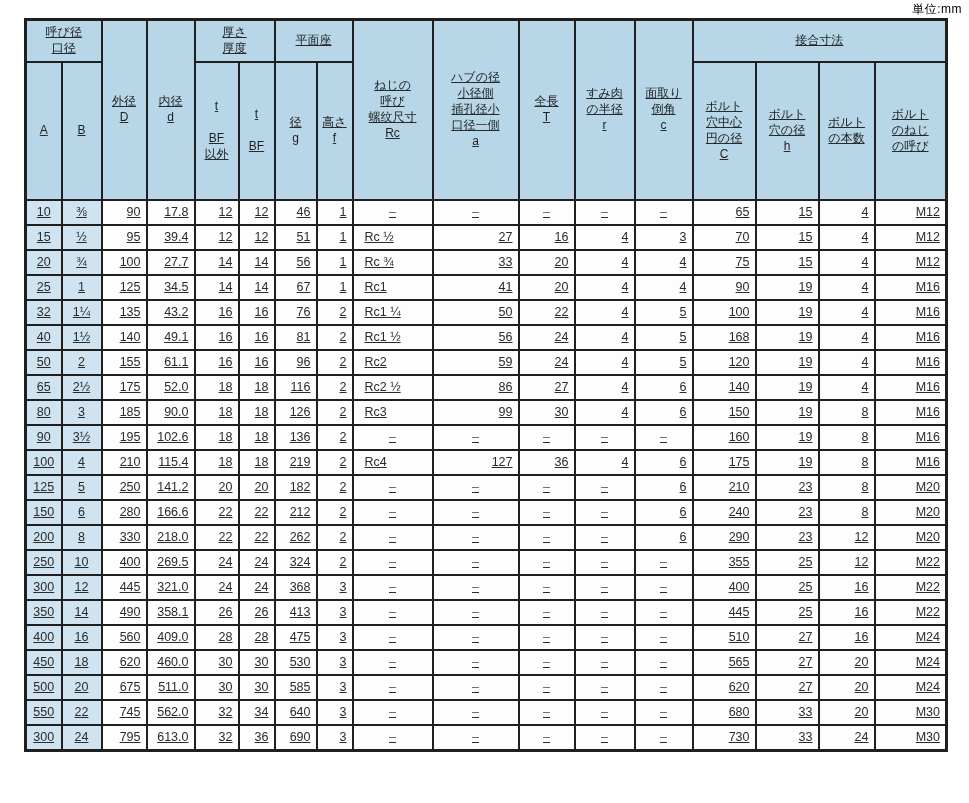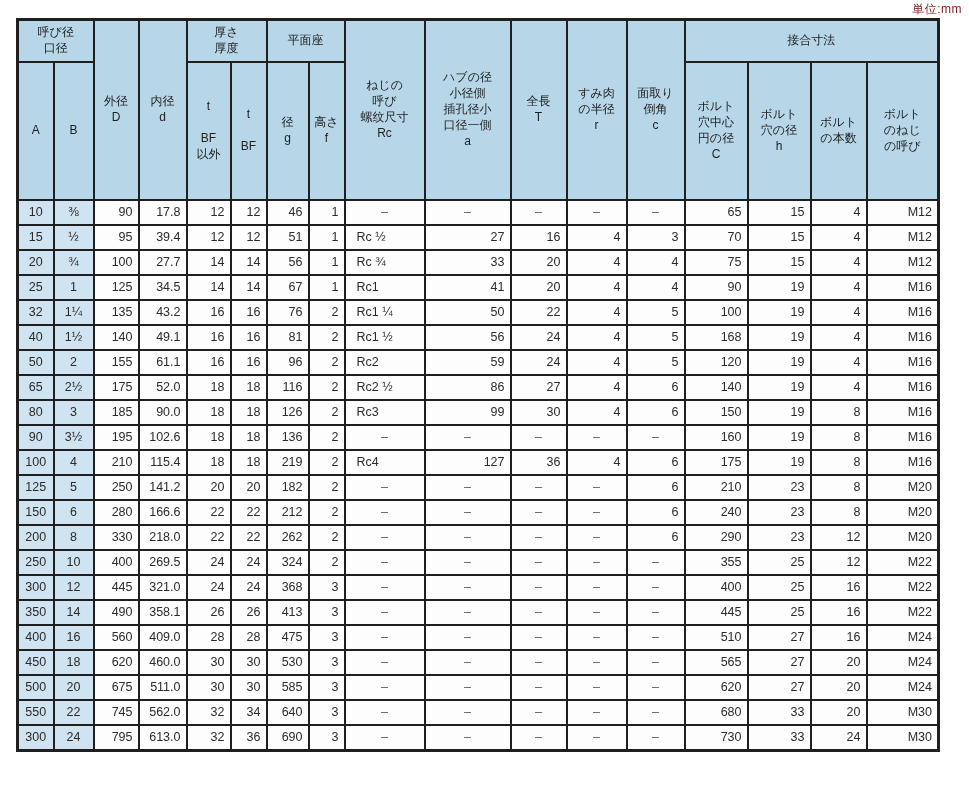--- a/index.html
+++ b/index.html
@@ -12,26 +12,27 @@
   }
   html,body{margin:0;padding:0;}
   body{
     width:969px;height:803px;background:#ffffff;
     font-family:"Liberation Sans","DejaVu Sans",sans-serif;
     color:var(--text);
   }
   .page{position:relative;width:969px;height:803px;overflow:hidden;}
   .unit-label{
     position:absolute;top:1px;right:7px;
-    font-size:12px;color:#7f1d1d;letter-spacing:0.5px;
+    font-size:12px;color:#000000;letter-spacing:0.5px;
   }
   table.spec-table{
-    position:absolute;top:18px;left:16px;
+    position:absolute;top:18px;left:24px;
     border-collapse:collapse;table-layout:fixed;
     border:3px solid var(--border);
+    text-decoration:underline;
   }
   th,td{border:2px solid var(--border);overflow:hidden;}
   thead th{
     background:var(--header-bg);
     font-weight:normal;font-size:12px;color:#1e1e1e;
     white-space:pre-line;line-height:1.32;
     vertical-align:middle;text-align:center;padding:1px 1px;
   }
   tr.h-top th{height:38px;}
   tr.h-sub th{height:134px;}

